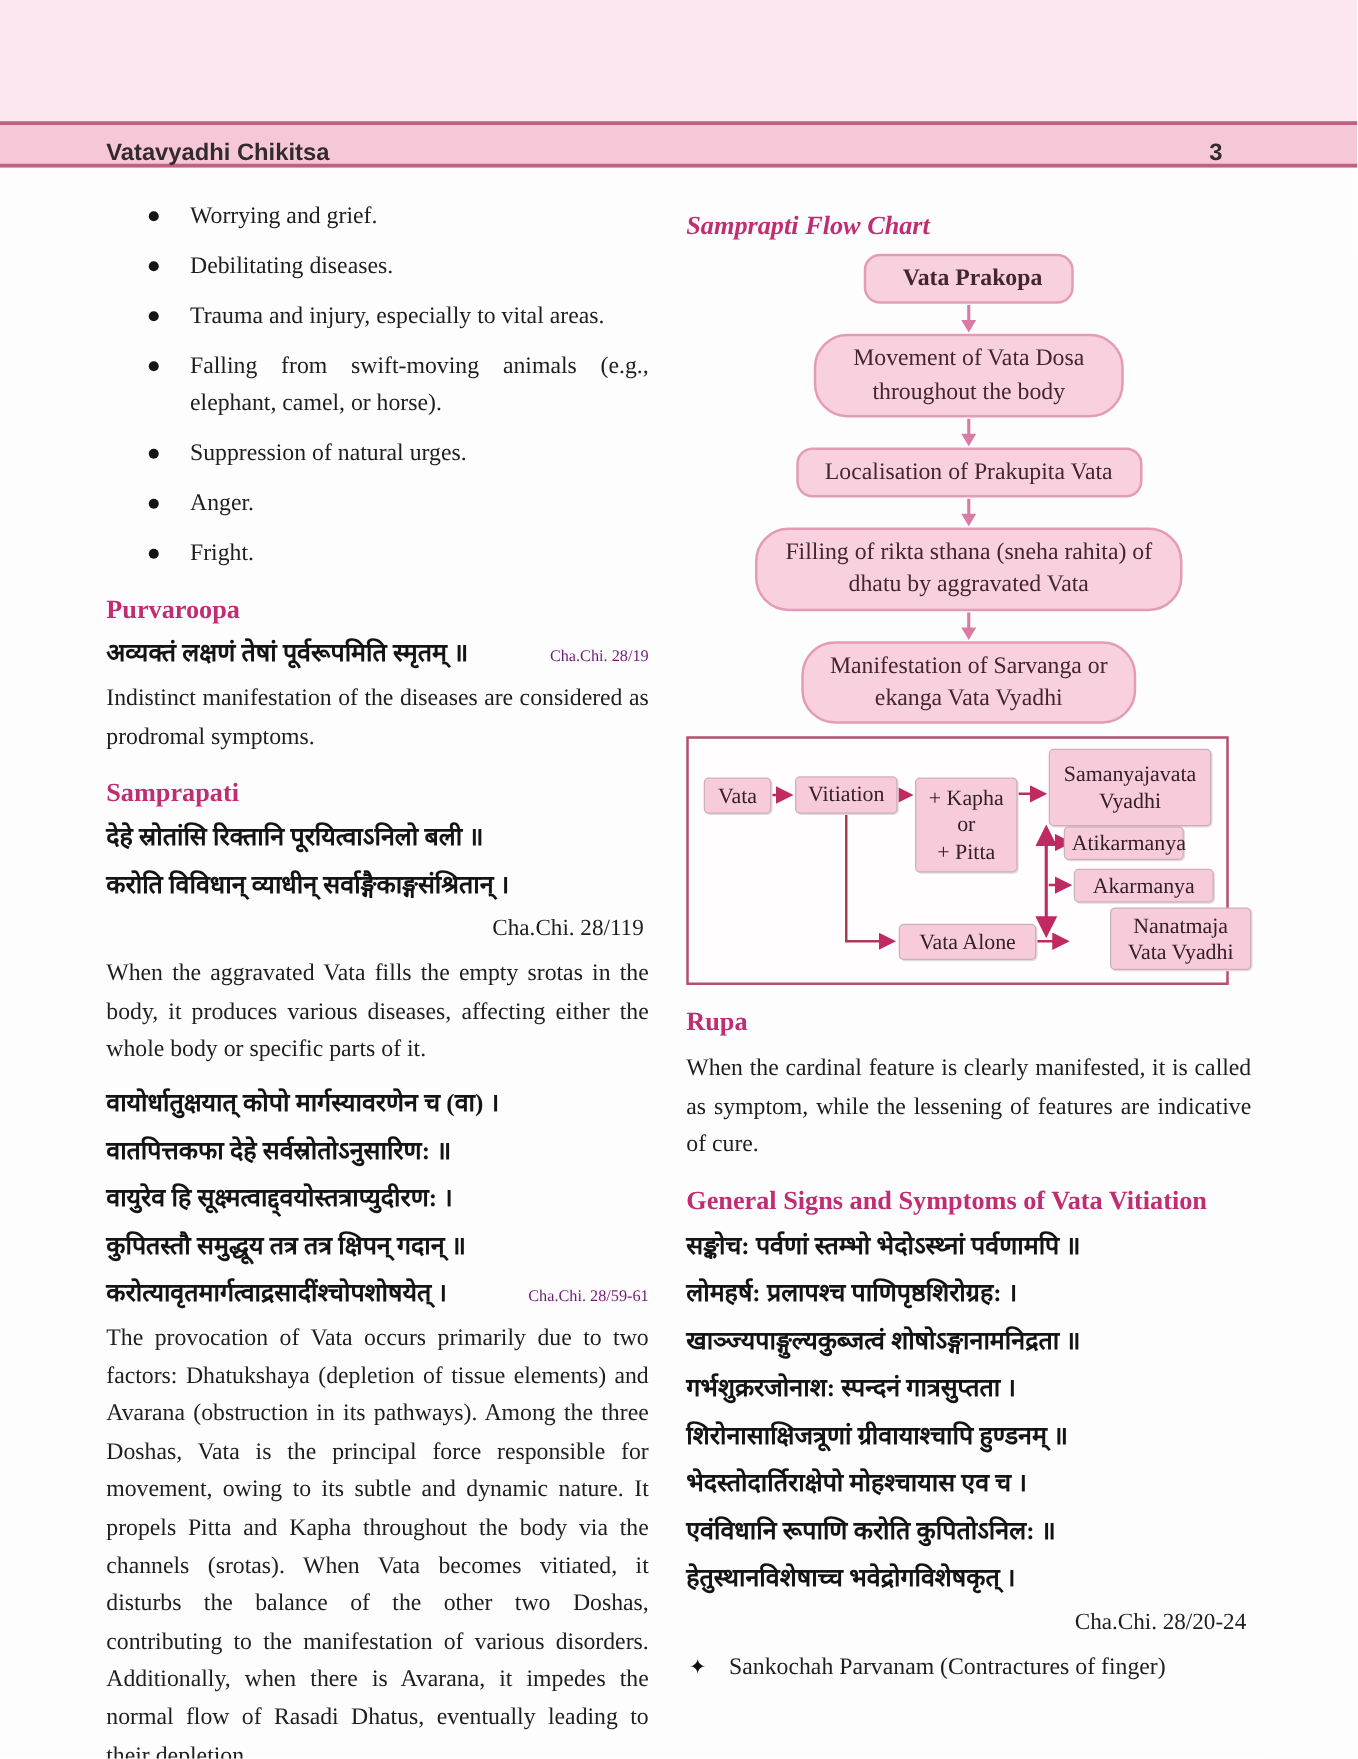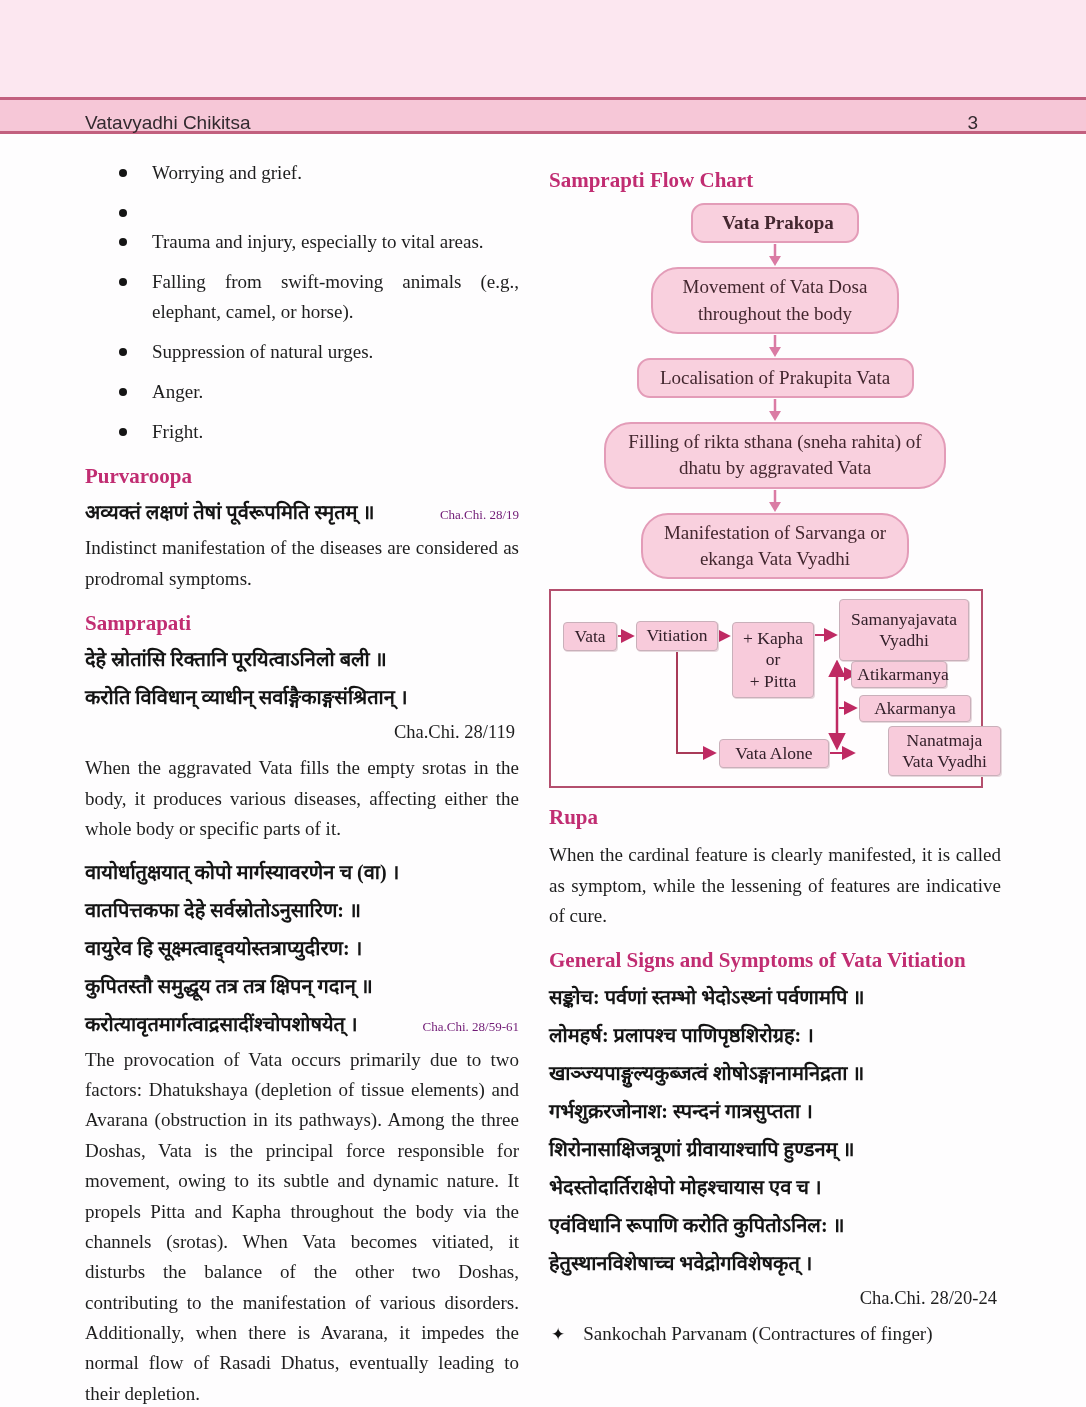--- a/index.html
+++ b/index.html
@@ -7,32 +7,32 @@
     position:relative; width:1086px; height:1407px; margin:0 auto;
     background:#fefdfe; overflow:hidden;
     font-family:"Liberation Serif", serif; color:#1e1e1e;
   }
   .top-band { height:97px; background:#fce7f0; }
   .header-bar {
     height:37px; background:#f6c7d7;
     border-top:3px solid #c2607f; border-bottom:3px solid #c2607f;
     display:flex; align-items:center; justify-content:space-between;
     padding:14px 108px 0 85px; box-sizing:border-box;
-    font-family:"Liberation Sans", sans-serif; font-weight:normal;
+    font-family:"Liberation Sans", sans-serif; font-weight:bold;
     font-size:19px; color:#332a2f;text-align:center;
   }
   .col-left  { position:absolute; left:85px;  top:158px; width:434px; }
   .col-right { position:absolute; left:549px; top:161px; width:452px; }
 
   .bullet { display:flex; margin-bottom:10px; font-size:19px; line-height:1.58; text-align:justify; }
   .bullet .dot { width:8px; height:8px; border-radius:50%; background:#141414; margin:11px 25px 0 34px; flex:none; }
   .bullet .btext { flex:1; }
 
   .h { color:#c12d72; font-weight:bold; font-size:21px; line-height:1.25; margin:16px 0 10px; }
-  .h.first { margin-top:6px; }
+  .h.first { margin-top:6px;font-style:italic; }
 
   .verse { font-weight:bold; font-size:20px; color:#141414; margin:10px 0 12px; line-height:1.3; }
   .verse-row { display:flex; justify-content:space-between; align-items:baseline; margin:10px 0 8px; }
   .verse-row .verse { margin:0; }
   .ref { font-size:13px; font-weight:normal; color:#701a75; white-space:nowrap; margin-left:10px; }
   .ref-right { text-align:right; font-size:18.5px; margin:12px 4px 10px 0; }
 
   .para { font-size:19px; line-height:1.6; text-align:justify; margin:4px 0 14px; }
 
   
@@ -79,20 +79,21 @@
     <span>3</span>
   </div>
 
   <div class="col-left">
     <div class="bullet">
         <span class="dot"></span>
         <span class="btext">Worrying and grief.</span>
       </div>
     <div class="bullet">
         <span class="dot"></span>
+        <span class="btext">Debilitating diseases.</span>
       </div>
     <div class="bullet">
         <span class="dot"></span>
         <span class="btext">Trauma and injury, especially to vital areas.</span>
       </div>
     <div class="bullet">
         <span class="dot"></span>
         <span class="btext">Falling from swift-moving animals (e.g., elephant, camel, or horse).</span>
       </div>
     <div class="bullet">

